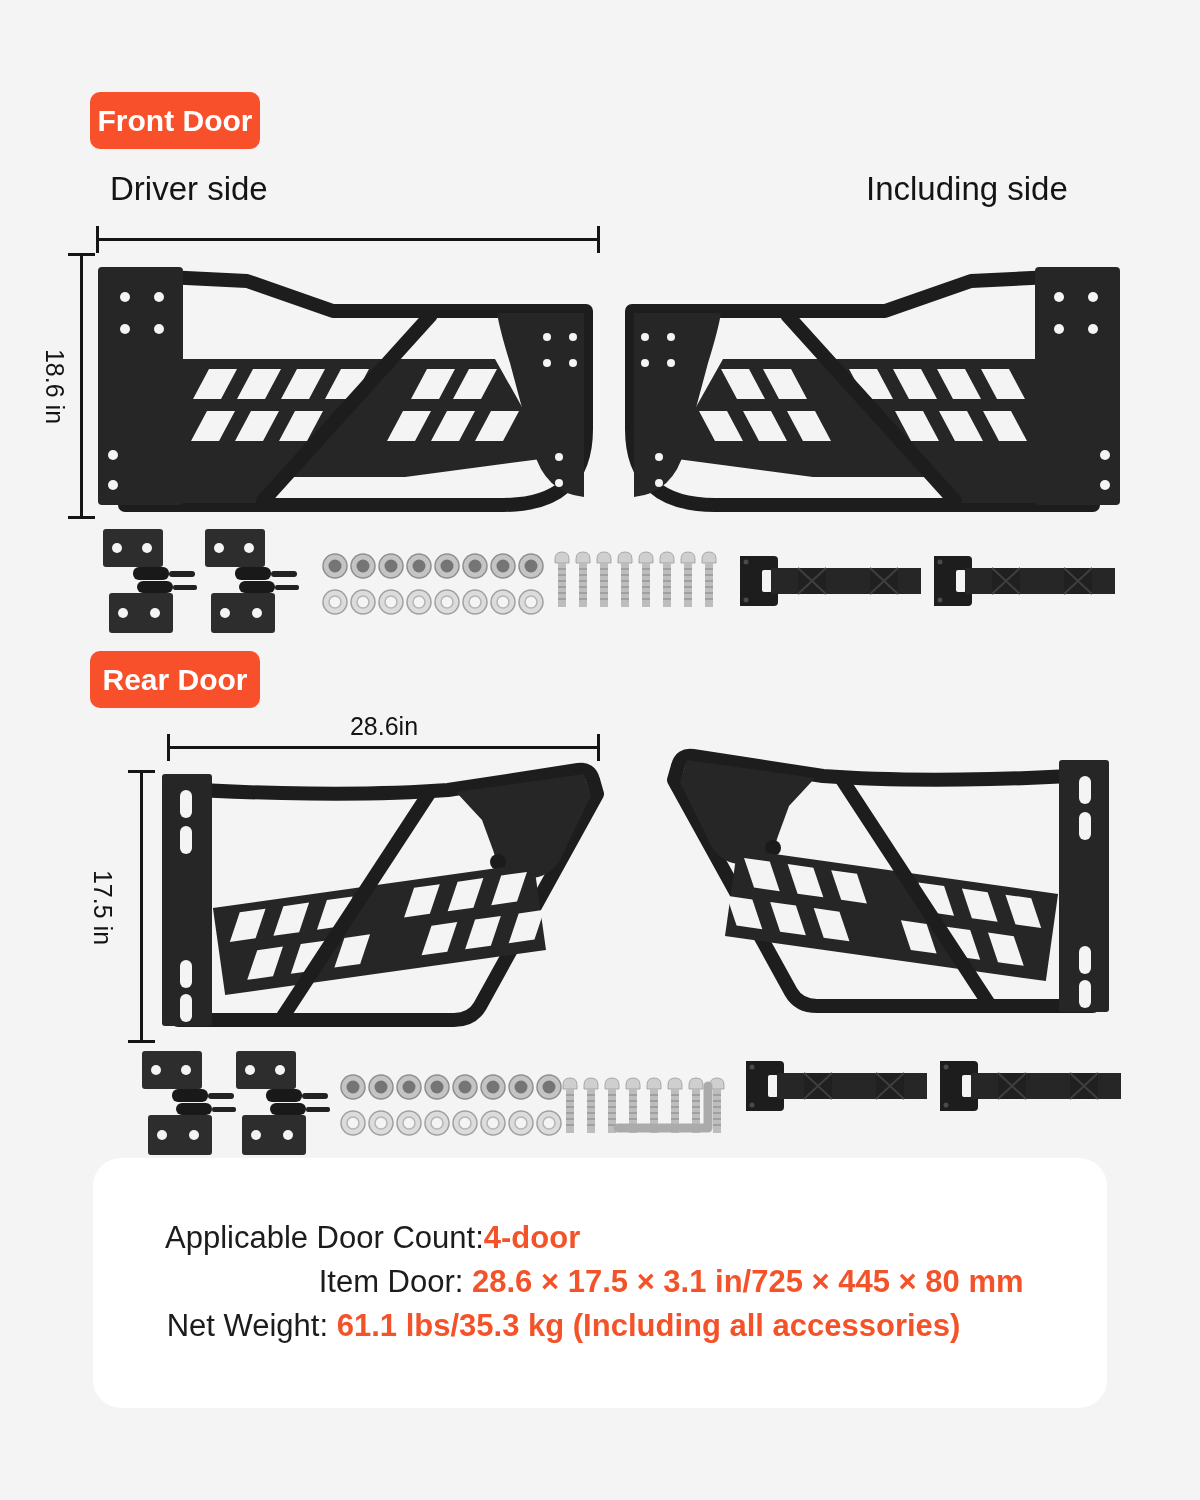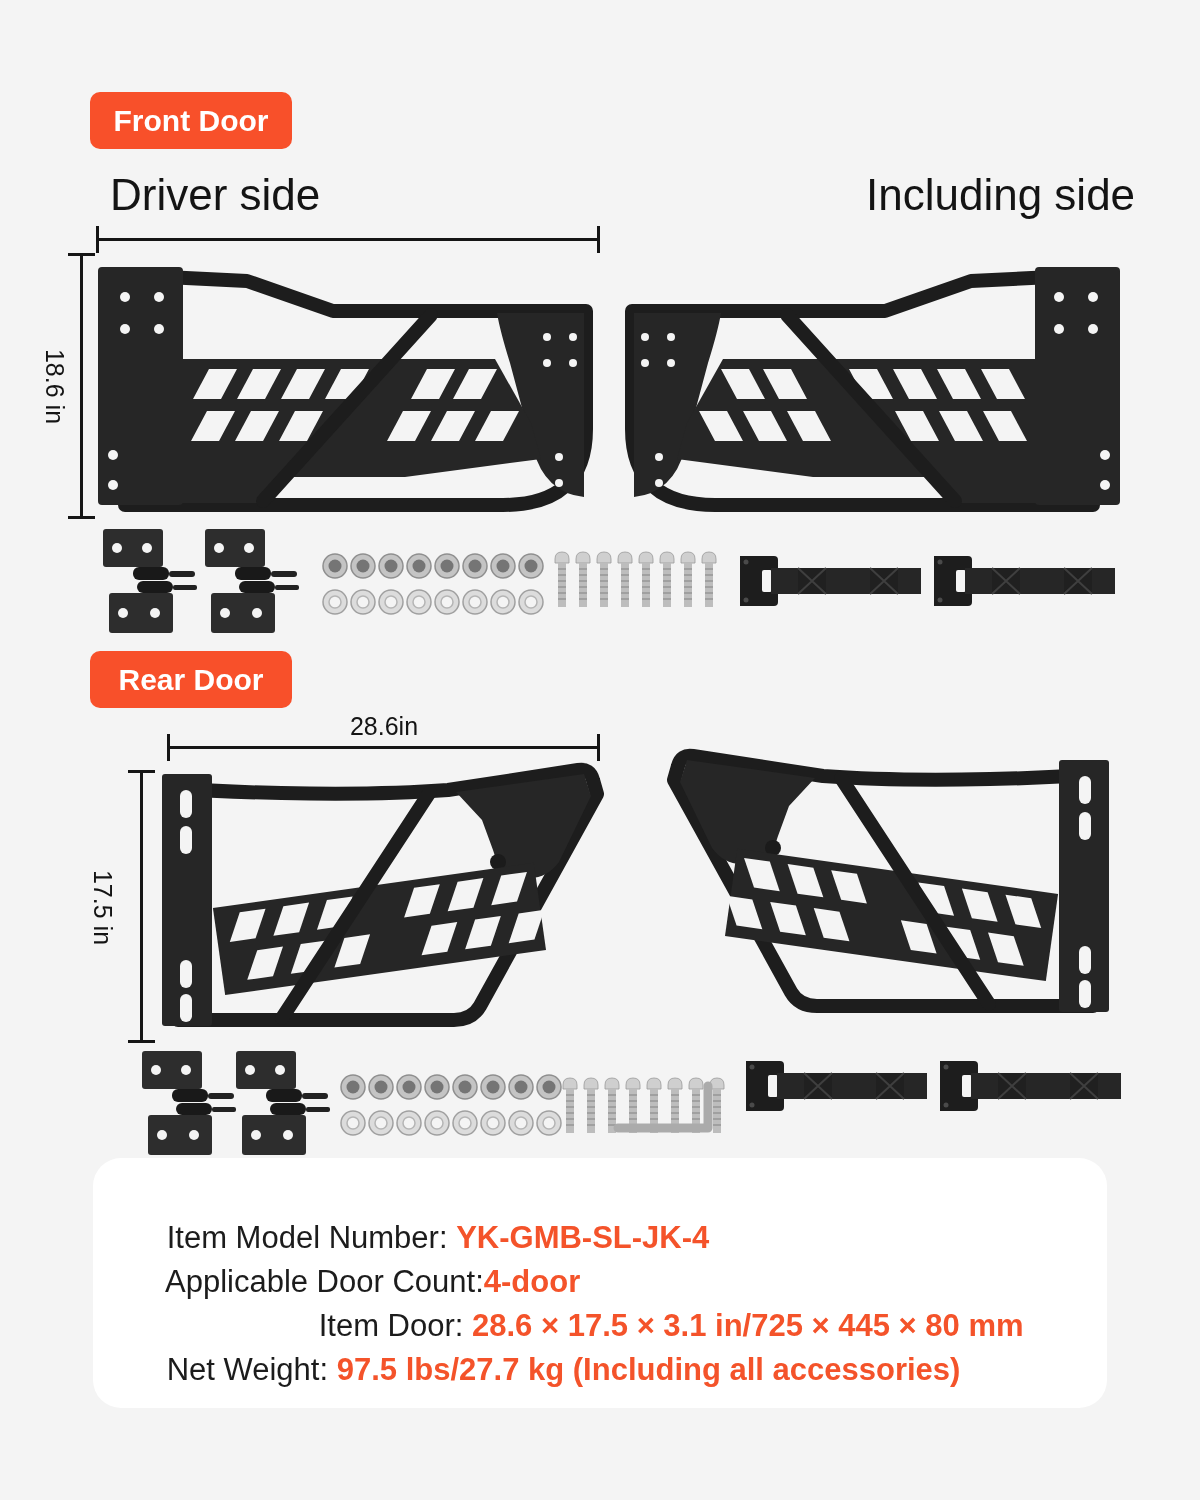--- a/index.html
+++ b/index.html
@@ -1,20 +1,20 @@
 <!DOCTYPE html>
 <html><head>
 <meta charset="utf-8">
 <style>
   html,body{margin:0;padding:0;}
   body{font-family:"Liberation Sans",sans-serif;background:#e9e9e9;}
   .page{position:relative;width:1200px;height:1500px;background:#f4f4f4;overflow:hidden;margin:0 auto;}
-  .badge{position:absolute;width:202px;height:57px;background:#f8502a;border-radius:10px;
+  .badge{position:absolute;width:170px;height:57px;background:#f8502a;border-radius:10px;
          color:#fff;font-size:30px;font-weight:700;display:flex;align-items:center;justify-content:center;}
-  .side-label{position:absolute;font-size:44px;color:#141414;}
+  .side-label{position:absolute;font-size:33px;color:#141414;}
   .dim-label{position:absolute;font-size:25px;color:#141414;text-align:center;}
   .dim-label.rot{transform:rotate(90deg);}
   .hline{position:absolute;height:3px;background:#151515;}
   .vline{position:absolute;width:3px;background:#151515;}
   .tickv{position:absolute;width:3px;height:27px;background:#151515;}
   .tickh{position:absolute;width:27px;height:3px;background:#151515;}
   .door,.hw{position:absolute;}
   .card{position:absolute;left:93px;top:1158px;width:1014px;height:250px;background:#ffffff;border-radius:28px;
         padding-top:14px;box-sizing:border-box;}
   .spec-line{height:44px;line-height:44px;padding-left:22px;font-size:31px;white-space:pre;}
@@ -268,26 +268,23 @@
 
   <svg class="hw" style="left:744px;top:1057px" width="190" height="58" viewBox="0 0 190 58">
       <use href="#strap"></use>
     </svg>
   <svg class="hw" style="left:938px;top:1057px" width="190" height="58" viewBox="0 0 190 58">
       <use href="#strap"></use>
     </svg>
 
   <div class="card">
     <div class="spec-line">
-      <span class="spec-label">Item Model Number: </span><span class="spec-value">YK-GMB-SL-JK-4</span>
-    </div>
-    <div class="spec-line">
       <span class="spec-label">Applicable Door Count:</span><span class="spec-value">4-door</span>
     </div>
     <div class="spec-line indent">
       <span class="spec-label">Item Door: </span><span class="spec-value">28.6 × 17.5 × 3.1 in/725 × 445 × 80 mm</span>
     </div>
     <div class="spec-line">
-      <span class="spec-label">Net Weight: </span><span class="spec-value">97.5 lbs/27.7 kg (Including all accessories)</span>
+      <span class="spec-label">Net Weight: </span><span class="spec-value">61.1 lbs/35.3 kg (Including all accessories)</span>
     </div>
   </div>
 
 </div>
 
 </body></html>

